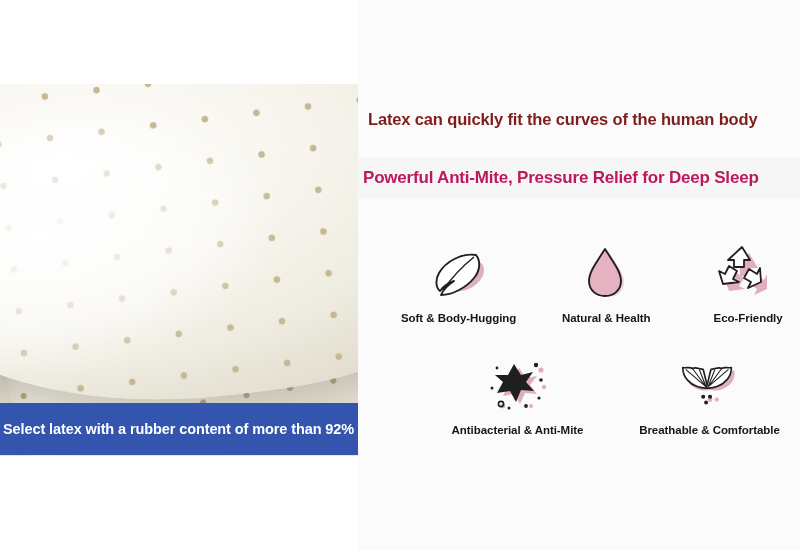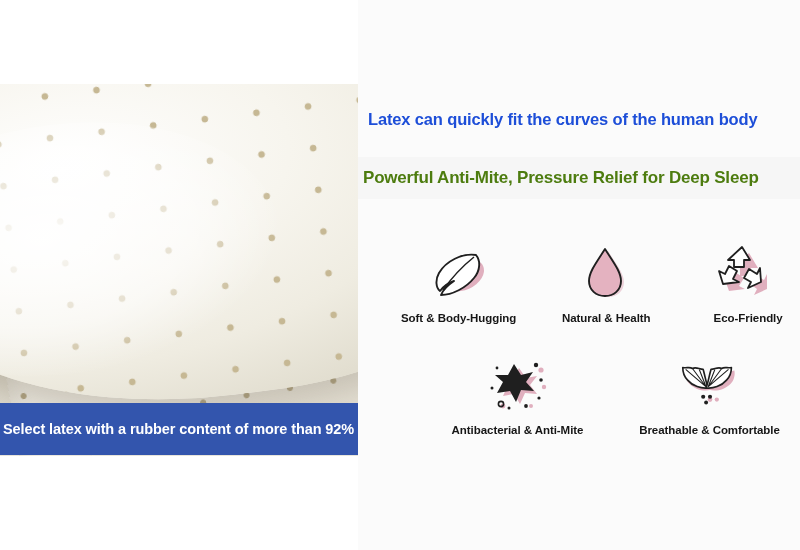--- a/index.html
+++ b/index.html
@@ -134,39 +134,39 @@
     width: 442px;
     height: 550px;
     background: #fbfbfb;
   }
   .headline-one {
     position: absolute;
     left: 10px;
     top: 110px;
     font-size: 16.5px;
     font-weight: bold;
-    color: #1d4ed8;
+    color: #7f1d1d;
     white-space: nowrap;
     letter-spacing: -0.15px;
   }
   .headline-band {
     position: absolute;
     left: 0;
     top: 157px;
     width: 442px;
     height: 42px;
     background: #f6f6f6;
   }
   .headline-two {
     position: absolute;
     left: 5px;
     top: 168px;
     font-size: 17px;
     font-weight: bold;
-    color: #4d7c0f;
+    color: #be185d;
     white-space: nowrap;
     letter-spacing: -0.2px;
   }
 
   .feature-grid {
     position: absolute;
     left: 0;
     top: 240px;
     width: 442px;
   }

